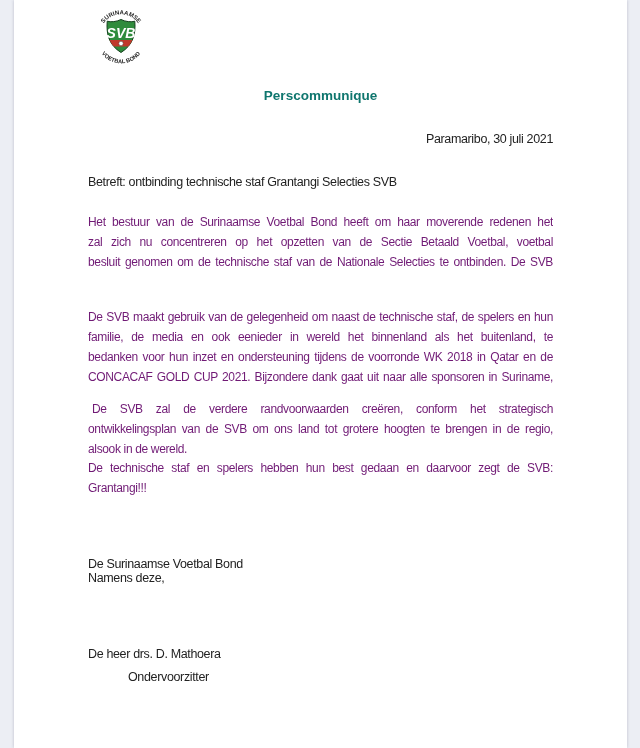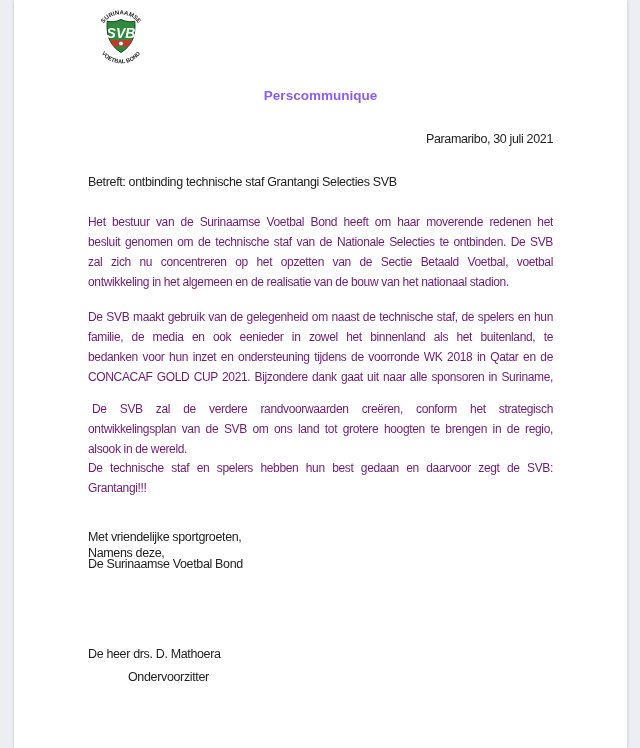--- a/index.html
+++ b/index.html
@@ -16,21 +16,21 @@
     background:#ffffff;
     box-shadow:0 0 3px rgba(70,70,100,0.28);
   }
   .abs{position:absolute;}
   
   .logo{left:80px;top:7px;width:54px;height:62px;}
   .logo text{font-family:"Liberation Sans",sans-serif;}
   
   .title{
     left:74px;top:86px;width:465px;height:20px;line-height:20px;
-    text-align:center;font-weight:700;font-size:13.5px;color:#8b5cf6;
+    text-align:center;font-weight:700;font-size:13.5px;color:#0f766e;
   }
   
   .tline{
     left:74px;width:465px;height:20px;line-height:20px;
     font-size:12.5px;letter-spacing:-0.35px;color:#222;
   }
   
   .para{left:74px;width:465px;}
   .para .line{
     height:20px;line-height:20px;overflow:hidden;
@@ -73,44 +73,42 @@
       <text x="27" y="31" text-anchor="middle" font-size="14" font-style="italic" font-weight="bold" fill="#ffffff" font-family="'Liberation Serif',serif">SVB</text>
     </svg>
 
     <div class="abs title">Perscommunique</div>
 
     <div class="abs tline" style="top:129px;text-align:right;">Paramaribo, 30 juli 2021</div>
     <div class="abs tline" style="top:172px;">Betreft: ontbinding technische staf Grantangi Selecties SVB</div>
 
     <div class="abs para" style="top:212px;">
       <div class="line just">Het bestuur van de Surinaamse Voetbal Bond heeft om haar moverende redenen het</div>
+      <div class="line just">zal zich nu concentreren op het opzetten van de Sectie Betaald Voetbal, voetbal</div>
       <div class="line just">besluit genomen om de technische staf van de Nationale Selecties te ontbinden. De SVB</div>
-      <div class="line just">zal zich nu concentreren op het opzetten van de Sectie Betaald Voetbal, voetbal</div>
-      <div class="line left">ontwikkeling in het algemeen en de realisatie van de bouw van het nationaal stadion.</div>
     </div>
 
     <div class="abs para" style="top:307px;">
       <div class="line just">De SVB maakt gebruik van de gelegenheid om naast de technische staf, de spelers en hun</div>
-      <div class="line just">familie, de media en ook eenieder in zowel het binnenland als het buitenland, te</div>
+      <div class="line just">familie, de media en ook eenieder in wereld het binnenland als het buitenland, te</div>
       <div class="line just">bedanken voor hun inzet en ondersteuning tijdens de voorronde WK 2018 in Qatar en de</div>
       <div class="line just">CONCACAF GOLD CUP 2021. Bijzondere dank gaat uit naar alle sponsoren in Suriname,</div>
     </div>
 
     <div class="abs para" style="top:399px;">
       <div class="line just indent">De SVB zal de verdere randvoorwaarden creëren, conform het strategisch</div>
       <div class="line just">ontwikkelingsplan van de SVB om ons land tot grotere hoogten te brengen in de regio,</div>
       <div class="line left">alsook in de wereld.</div>
     </div>
 
     <div class="abs para" style="top:458px;">
       <div class="line just">De technische staf en spelers hebben hun best gedaan en daarvoor zegt de SVB:</div>
       <div class="line left bold">Grantangi!!!</div>
     </div>
 
-    <div class="abs tline" style="top:527px;">Met vriendelijke sportgroeten,</div>
     <div class="abs tline" style="top:554px;">De Surinaamse Voetbal Bond</div>
-    <div class="abs tline" style="top:543px;">Namens deze,</div>
+    <div class="abs tline" style="top:568px;">Namens deze,</div>
 
     <div class="abs tline" style="top:644px;">De heer drs. D. Mathoera</div>
     <div class="abs tline" style="top:667px;margin-left:40px;">Ondervoorzitter</div>
 
   </div>
 </div>
 
 </body></html>

